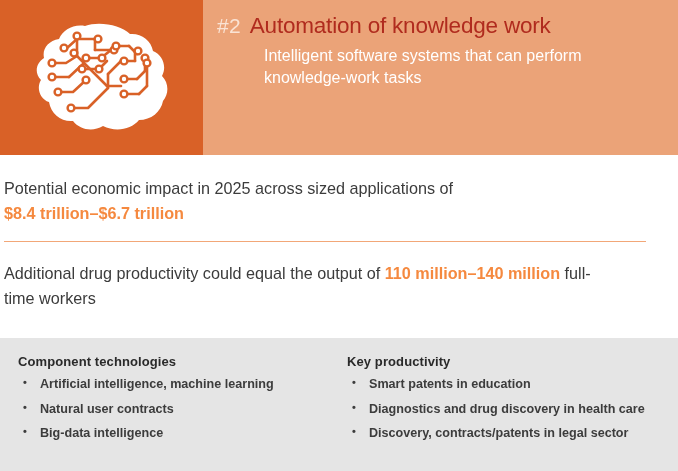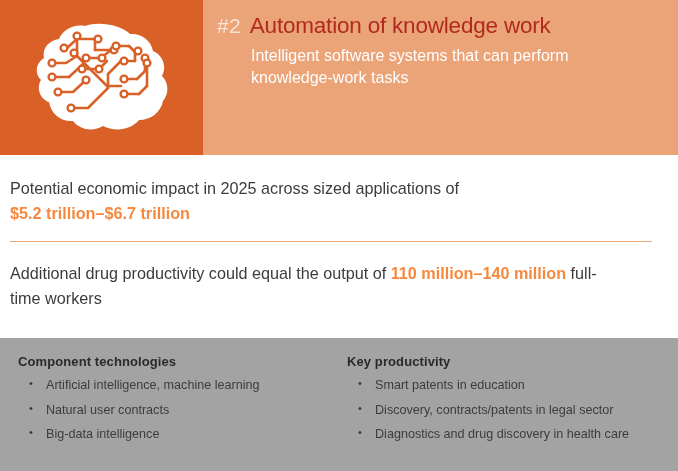--- a/index.html
+++ b/index.html
@@ -59,36 +59,36 @@
   }
   .title-main {
     font-size: 22.5px;
     font-weight: normal;
     color: #B02B1E;
     line-height: 1.05;
     letter-spacing: -0.2px;
     white-space: nowrap;
   }
   .subtitle {
-    margin: 7px 0 0 34px;
+    margin: 7px 0 0 47px;
     font-size: 16px;
     line-height: 1.42;
     color: #FFFFFF;
     max-width: 380px;
     font-weight: 400;
   }
 
   
   .middle {
     position: relative;
     width: 678px;
     height: 183px;
     background: #ffffff;
     box-sizing: border-box;
-    padding: 0 10px;
+    padding: 0 4px;
     border-radius: 14px;
   }
   .impact-block {
     padding-top: 21px;
   }
   .stat-line {
     font-size: 16.2px;
     line-height: 1.52;
     color: #3C3C3C;
     margin: 0;
@@ -111,21 +111,21 @@
     padding-top: 19px;
   }
 
   
   .bottom {
     position: absolute;
     left: 0;
     top: 338px;
     width: 678px;
     height: 133px;
-    background: #a3a3a3;
+    background: #e5e5e5;
     box-sizing: border-box;
     display: flex;
     padding: 16px 0 0 0;
   }
   .col {
     box-sizing: border-box;
   }
   .col-left {
     flex: 0 0 330px;
     padding-left: 18px;
@@ -137,22 +137,23 @@
   }
   .col-head {
     font-size: 13px;
     font-weight: bold;
     color: #2A2A2A;
     margin: 0 0 9px 0;
     letter-spacing: 0.1px;
   }
   ul.bullets {
     list-style: none;
-    margin: 10px;
+    margin: 4px;
     padding: 0;
+    font-weight: bold;
   }
   ul.bullets li {
     position: relative;
     font-size: 12.6px;
     line-height: 1.0;
     color: #3C3C3C;
     padding: 0 0 0 18px;
     margin-bottom: 12px;
   }
   ul.bullets li::before {
@@ -240,21 +241,21 @@
       <span class="rank-number">#2</span>
       <span class="title-main">Automation of knowledge work</span>
     </div>
     <p class="subtitle">Intelligent software systems that can perform knowledge-work tasks</p>
   </div>
 </div>
 
 <div class="middle">
 
   <div class="impact-block">
-    <p class="stat-line"><span>Potential economic impact in 2025 across sized applications of </span><br><span class="accent">$5.2 trillion–$6.7 trillion</span></p>
+    <p class="stat-line"><span>Potential economic impact in 2025 across sized applications of </span><br><span class="accent">$8.4 trillion–$6.7 trillion</span></p>
   </div>
 
   <div class="divider"></div>
 
   <div class="second-block">
     <p class="stat-line second"><span>Additional drug productivity could equal the output of </span><span class="accent">110 million–140 million</span><span> full-time workers</span></p>
   </div>
 </div>
 
 <div class="bottom">
@@ -265,17 +266,17 @@
       <li>Artificial intelligence, machine learning</li>
       <li>Natural user contracts</li>
       <li>Big-data intelligence</li>
     </ul>
   </div>
 
   <div class="col col-right">
     <h3 class="col-head">Key productivity</h3>
     <ul class="bullets">
       <li>Smart patents in education</li>
+      <li>Diagnostics and drug discovery in health care</li>
       <li>Discovery, contracts/patents in legal sector</li>
-      <li>Diagnostics and drug discovery in health care</li>
     </ul>
   </div>
 </div>
 
 </body></html>

